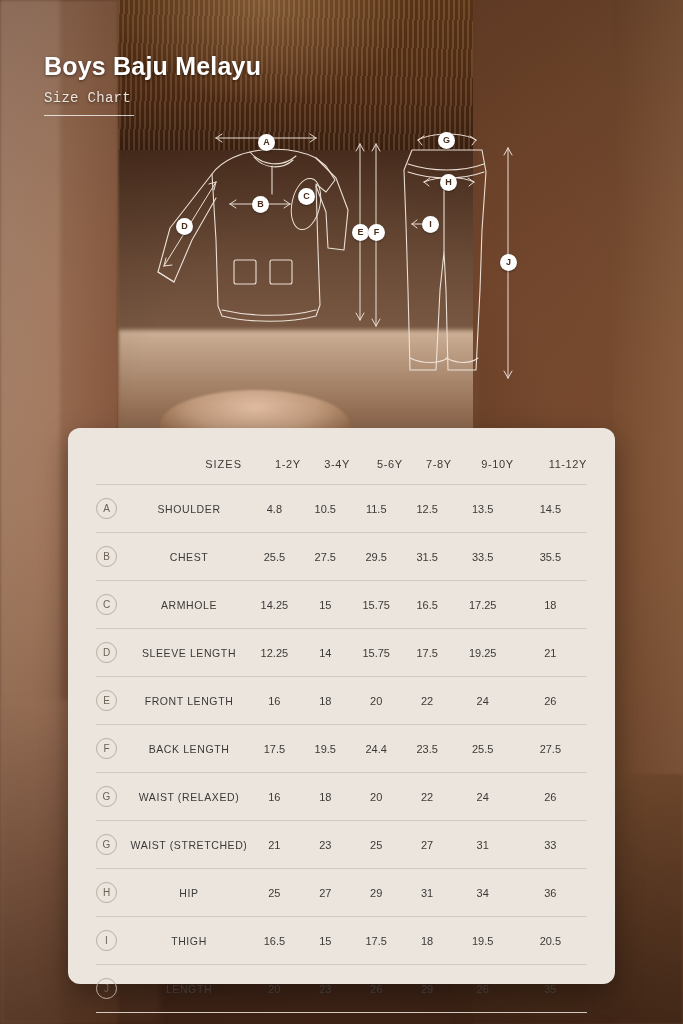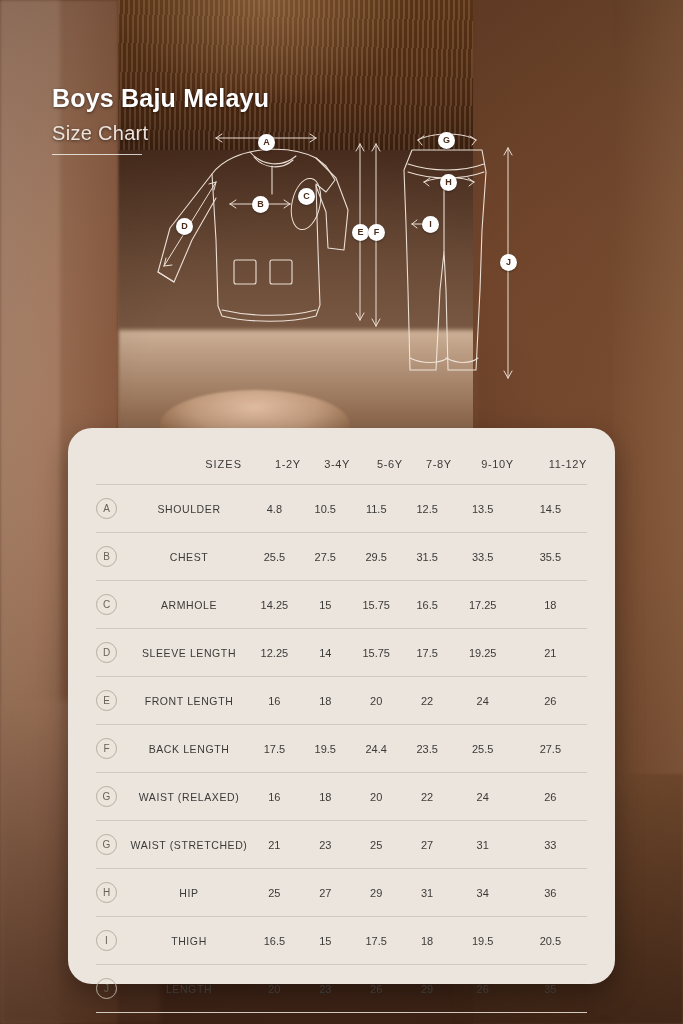--- a/index.html
+++ b/index.html
@@ -79,47 +79,48 @@
     position: absolute; right: 0; bottom: 0; width: 230px; height: 250px;
     background: linear-gradient(200deg, rgba(130,86,54,.85), rgba(70,42,26,.9));
     filter: blur(1px);
   }
   .bg-vignette {
     position: absolute; inset: 0;
     background: radial-gradient(90% 70% at 50% 45%, rgba(0,0,0,0) 35%, rgba(30,14,6,.45) 100%);
   }
 
   
-  .header { position: absolute; left: 52px; top: 52px; z-index: 6; margin-top: 32px; }
+  .header { position: absolute; left: 44px; top: 52px; z-index: 6; }
   .title {
     font-size: 25px; font-weight: bold; color: #ffffff; letter-spacing: .2px;
     text-shadow: 0 1px 3px rgba(0,0,0,.5);
   }
   .subtitle {
-    margin-top: 9px; font-size: 20px; color: #ece3dc; letter-spacing: .3px;
+    margin-top: 9px; font-size: 14px; color: #ece3dc; letter-spacing: .3px;
     text-shadow: 0 1px 3px rgba(0,0,0,.5);
+    font-family: Liberation Mono, monospace;
   }
   .title-rule {
     margin-top: 9px; width: 90px; height: 1px; background: rgba(255,255,255,.75);
   }
 
   
   .illus { position: absolute; left: 130px; top: 120px; width: 420px; height: 300px; z-index: 5; }
   .illus svg { display: block; }
   .badge {
     position: absolute; width: 17px; height: 17px; border-radius: 50%;
     background: #ffffff; color: #4a2c1a;
     font-size: 9px; font-weight: bold; line-height: 17px; text-align: center;
     box-shadow: 0 1px 2px rgba(0,0,0,.35);
   }
 
   
   .card {
     position: absolute; left: 68px; top: 428px; width: 547px; height: 556px;
-    background: #ece5dd; border-radius: 24px; z-index: 7;
+    background: #ece5dd; border-radius: 12px; z-index: 7;
     box-shadow: 0 10px 28px rgba(0,0,0,.35);
     padding: 0 28px;
   }
   table.size-table { width: 100%; border-collapse: collapse; }
   table.size-table th, table.size-table td { font-size: 11px; color: #3b3a38; }
   .col-badge { width: 34px; }
   .col-name { width: 118px; text-align: left; }
   thead th {
     padding: 30px 0 14px 0;
     font-weight: normal; color: #4a4846; letter-spacing: .6px; font-size: 11px;

